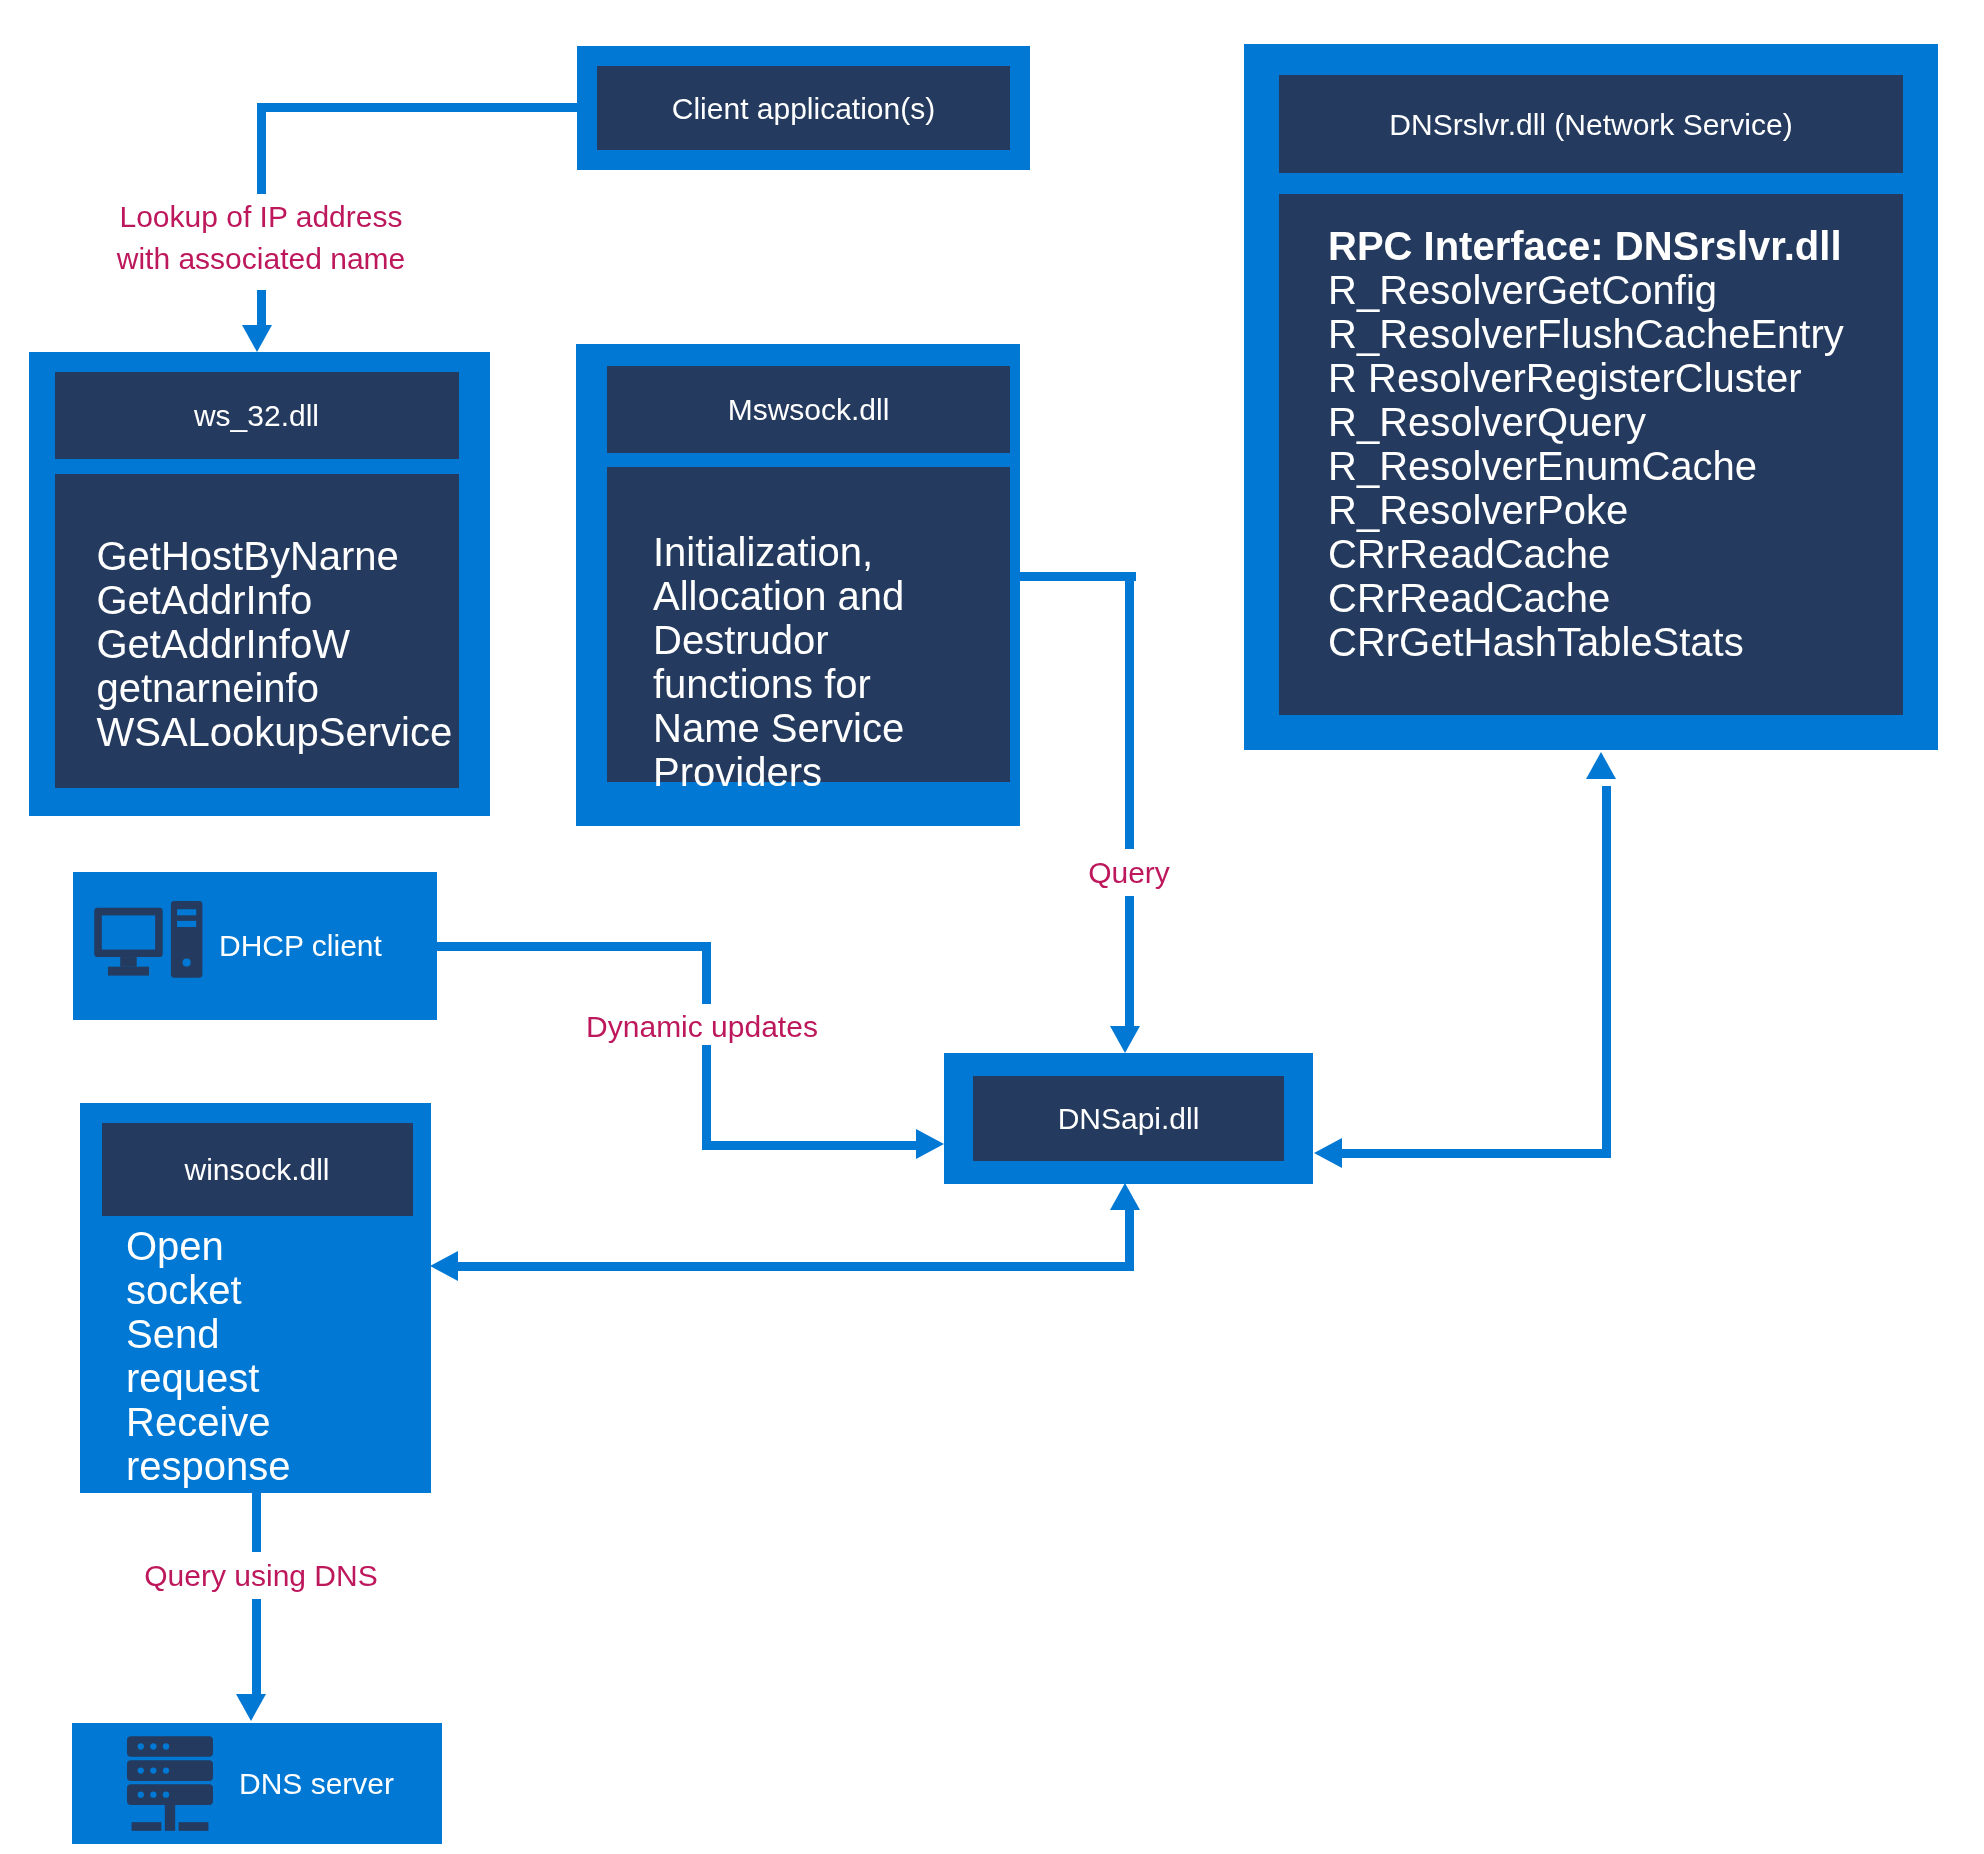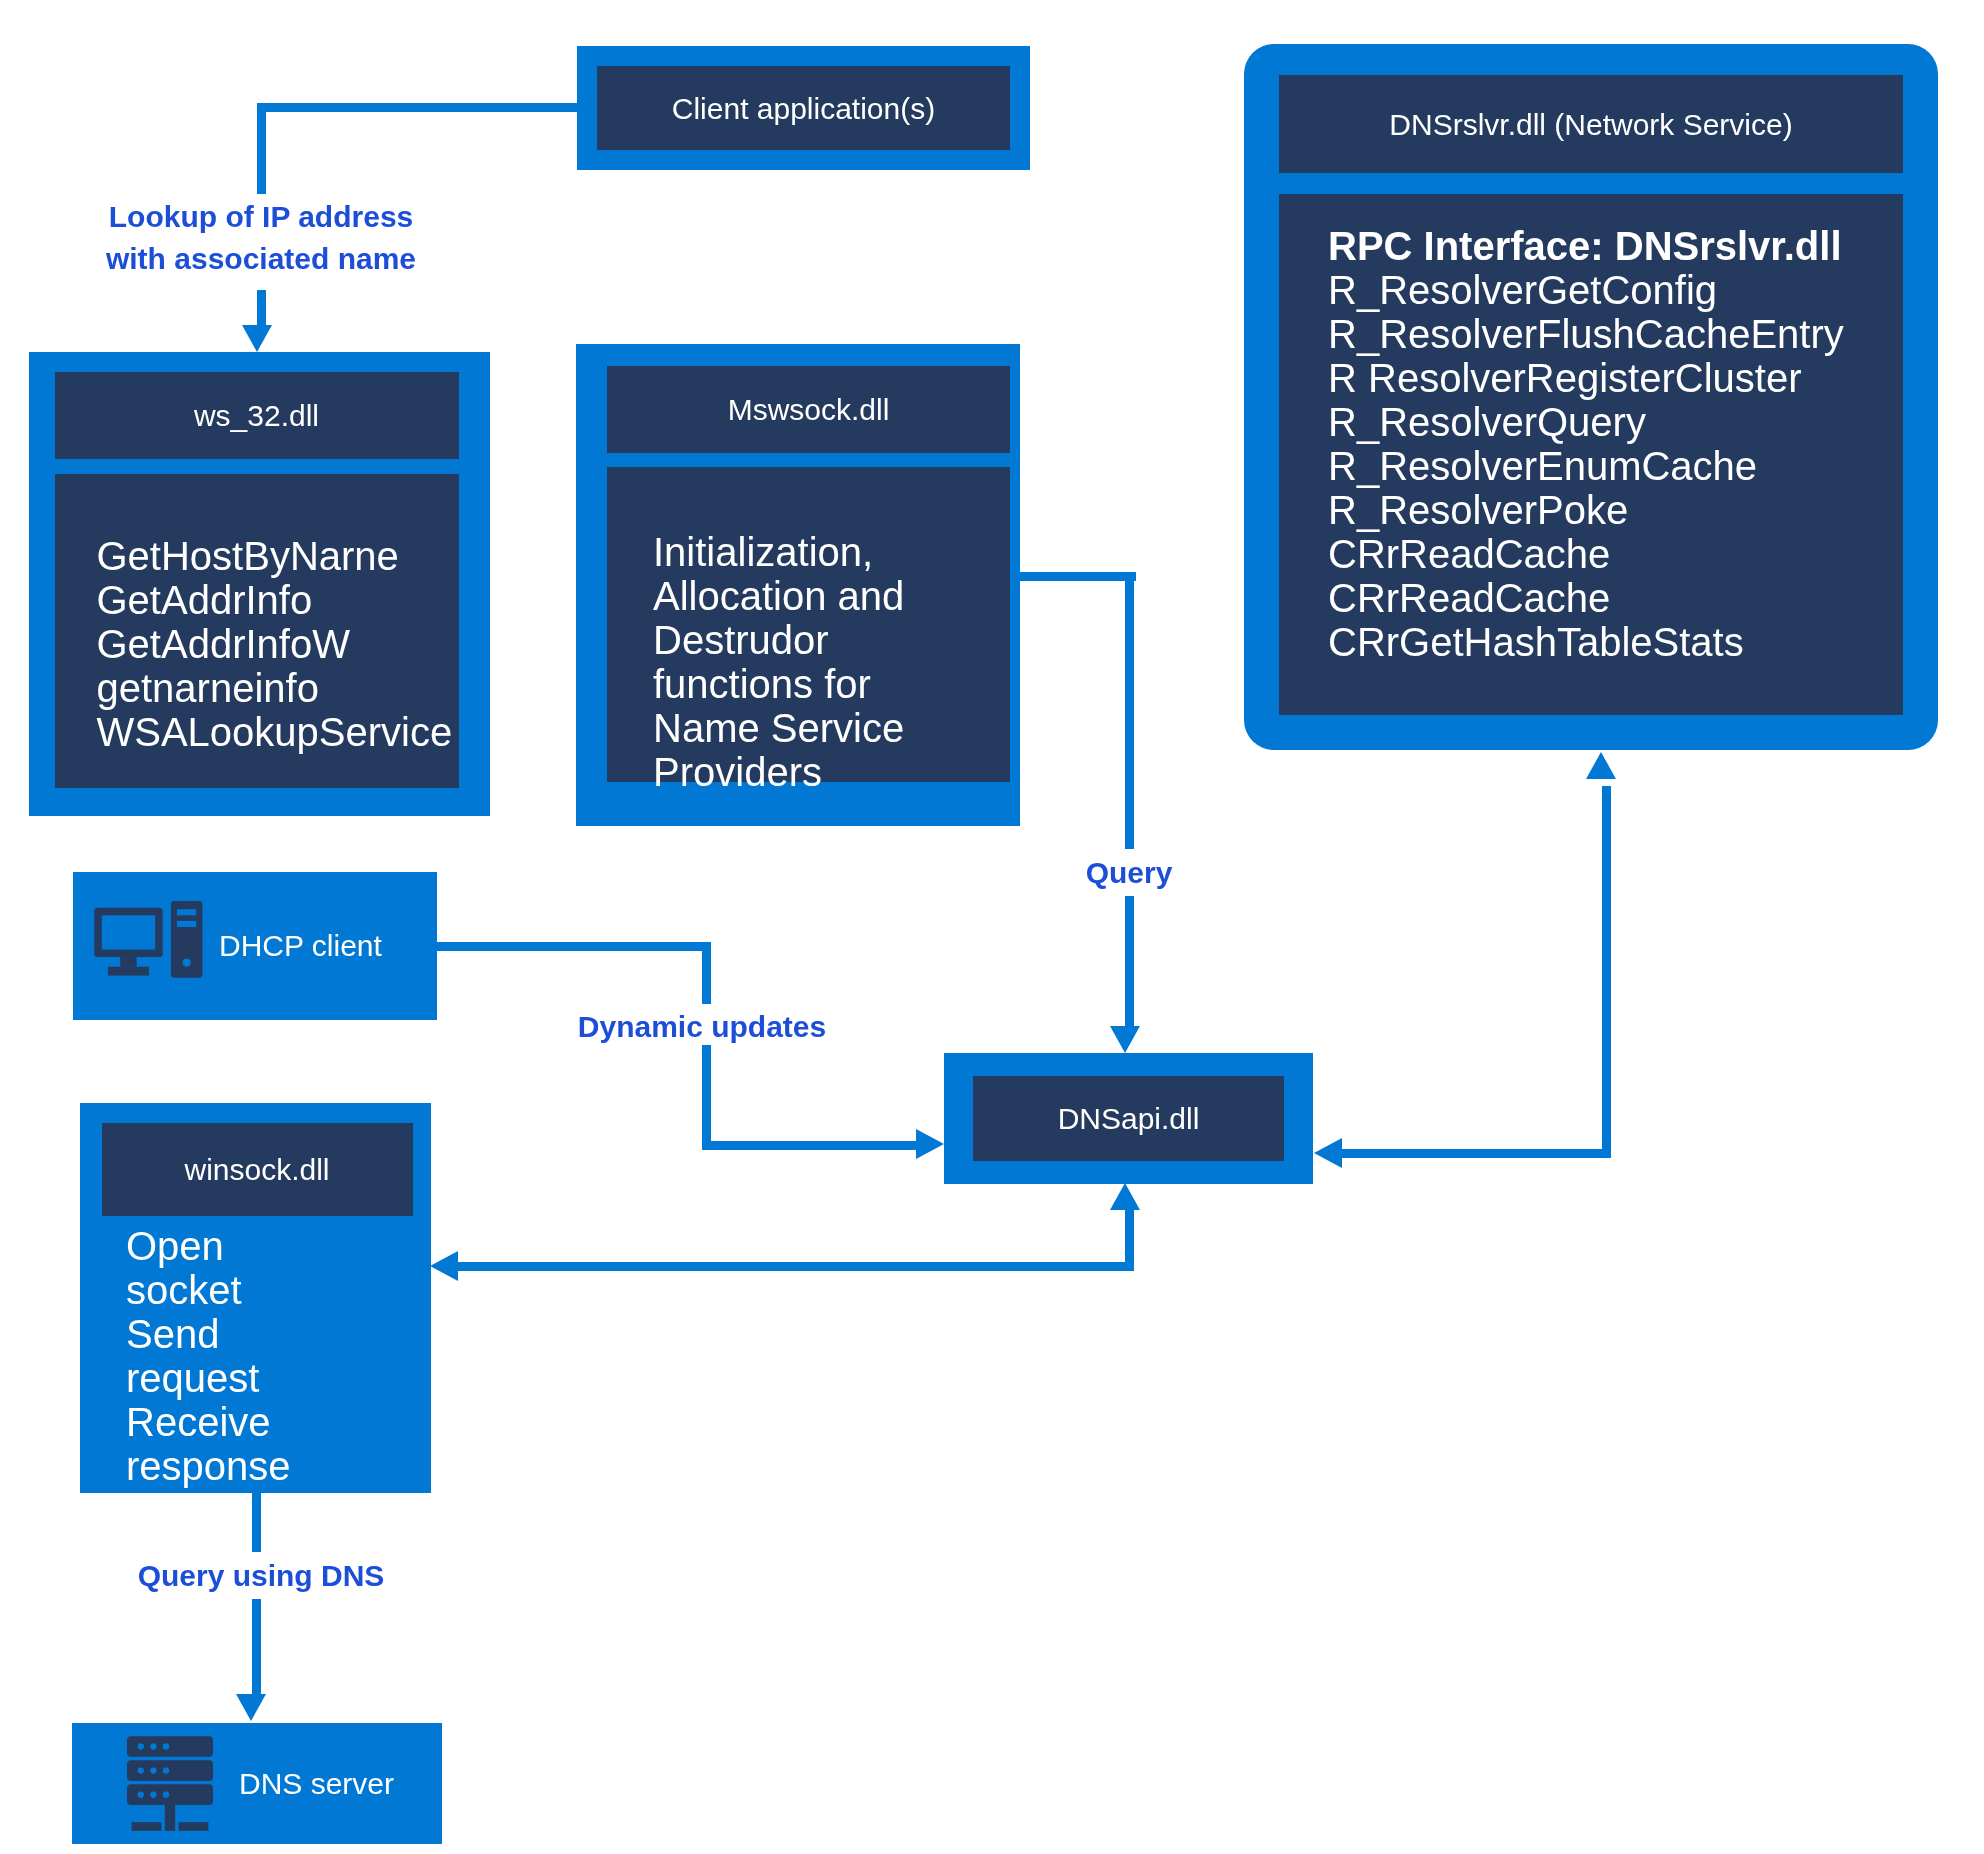--- a/index.html
+++ b/index.html
@@ -24,21 +24,21 @@
   .list{font-size:40px;line-height:44px;color:#ffffff;}
   
   .h,.v{position:absolute;background:var(--accent);}
   
   .tri{position:absolute;width:0;height:0;}
   .tri-down{border-left:15.7px solid transparent;border-right:15.7px solid transparent;border-top:27.4px solid var(--accent);}
   .tri-up{border-left:15.7px solid transparent;border-right:15.7px solid transparent;border-bottom:27.4px solid var(--accent);}
   .tri-right{border-top:15.7px solid transparent;border-bottom:15.7px solid transparent;border-left:28px solid var(--accent);}
   .tri-left{border-top:15.7px solid transparent;border-bottom:15.7px solid transparent;border-right:28px solid var(--accent);}
   
-  .lbl{position:absolute;color:#1d4ed8;font-size:30px;line-height:42px;text-align:center;font-weight:bold;}
+  .lbl{position:absolute;color:#be185d;font-size:30px;line-height:42px;text-align:center;}
   .iconbox{display:flex;align-items:center;}
   .white-label{color:#ffffff;font-size:30px;}
 </style>
 </head>
 <body>
 
 <div class="box" style="left:577px;top:46px;width:453px;height:124px;">
   <div class="panel center t46" style="left:19.6px;top:19.6px;right:19.6px;bottom:19.6px;">
     <span>Client application(s)</span>
   </div>
@@ -76,21 +76,21 @@
     <div class="list" style="padding:63px 39px 0 46px;width:318px;">Initialization, Allocation and Destrudor functions for Name Service Providers</div>
   </div>
 </div>
 
 <div class="h" style="left:1020px;top:572px;width:116px;height:8.5px;"></div>
 <div class="v" style="left:1125px;top:572px;width:8.5px;height:277px;"></div>
 <div class="lbl" style="left:1028px;top:852px;width:202px;">Query</div>
 <div class="v" style="left:1125px;top:896px;width:8.5px;height:131px;"></div>
 <div class="tri tri-down" style="left:1110px;top:1026px;"></div>
 
-<div class="box" style="left:1244px;top:44px;width:694px;height:706px;border-radius:30px;">
+<div class="box" style="left:1244px;top:44px;width:694px;height:706px;">
   <div class="panel center t46" style="left:35px;top:31px;width:624px;height:98px;">
     <span>DNSrslvr.dll (Network Service)</span>
   </div>
   <div class="panel" style="left:35px;top:150px;width:624px;height:521px;">
     <div class="list" style="padding:30px 0 0 49px;">
       <div style="font-weight:bold;">RPC Interface: DNSrslvr.dll</div>
       <div>R_ResolverGetConfig</div>
       <div>R_ResolverFlushCacheEntry</div>
       <div>R ResolverRegisterCluster</div>
       <div>R_ResolverQuery</div>

